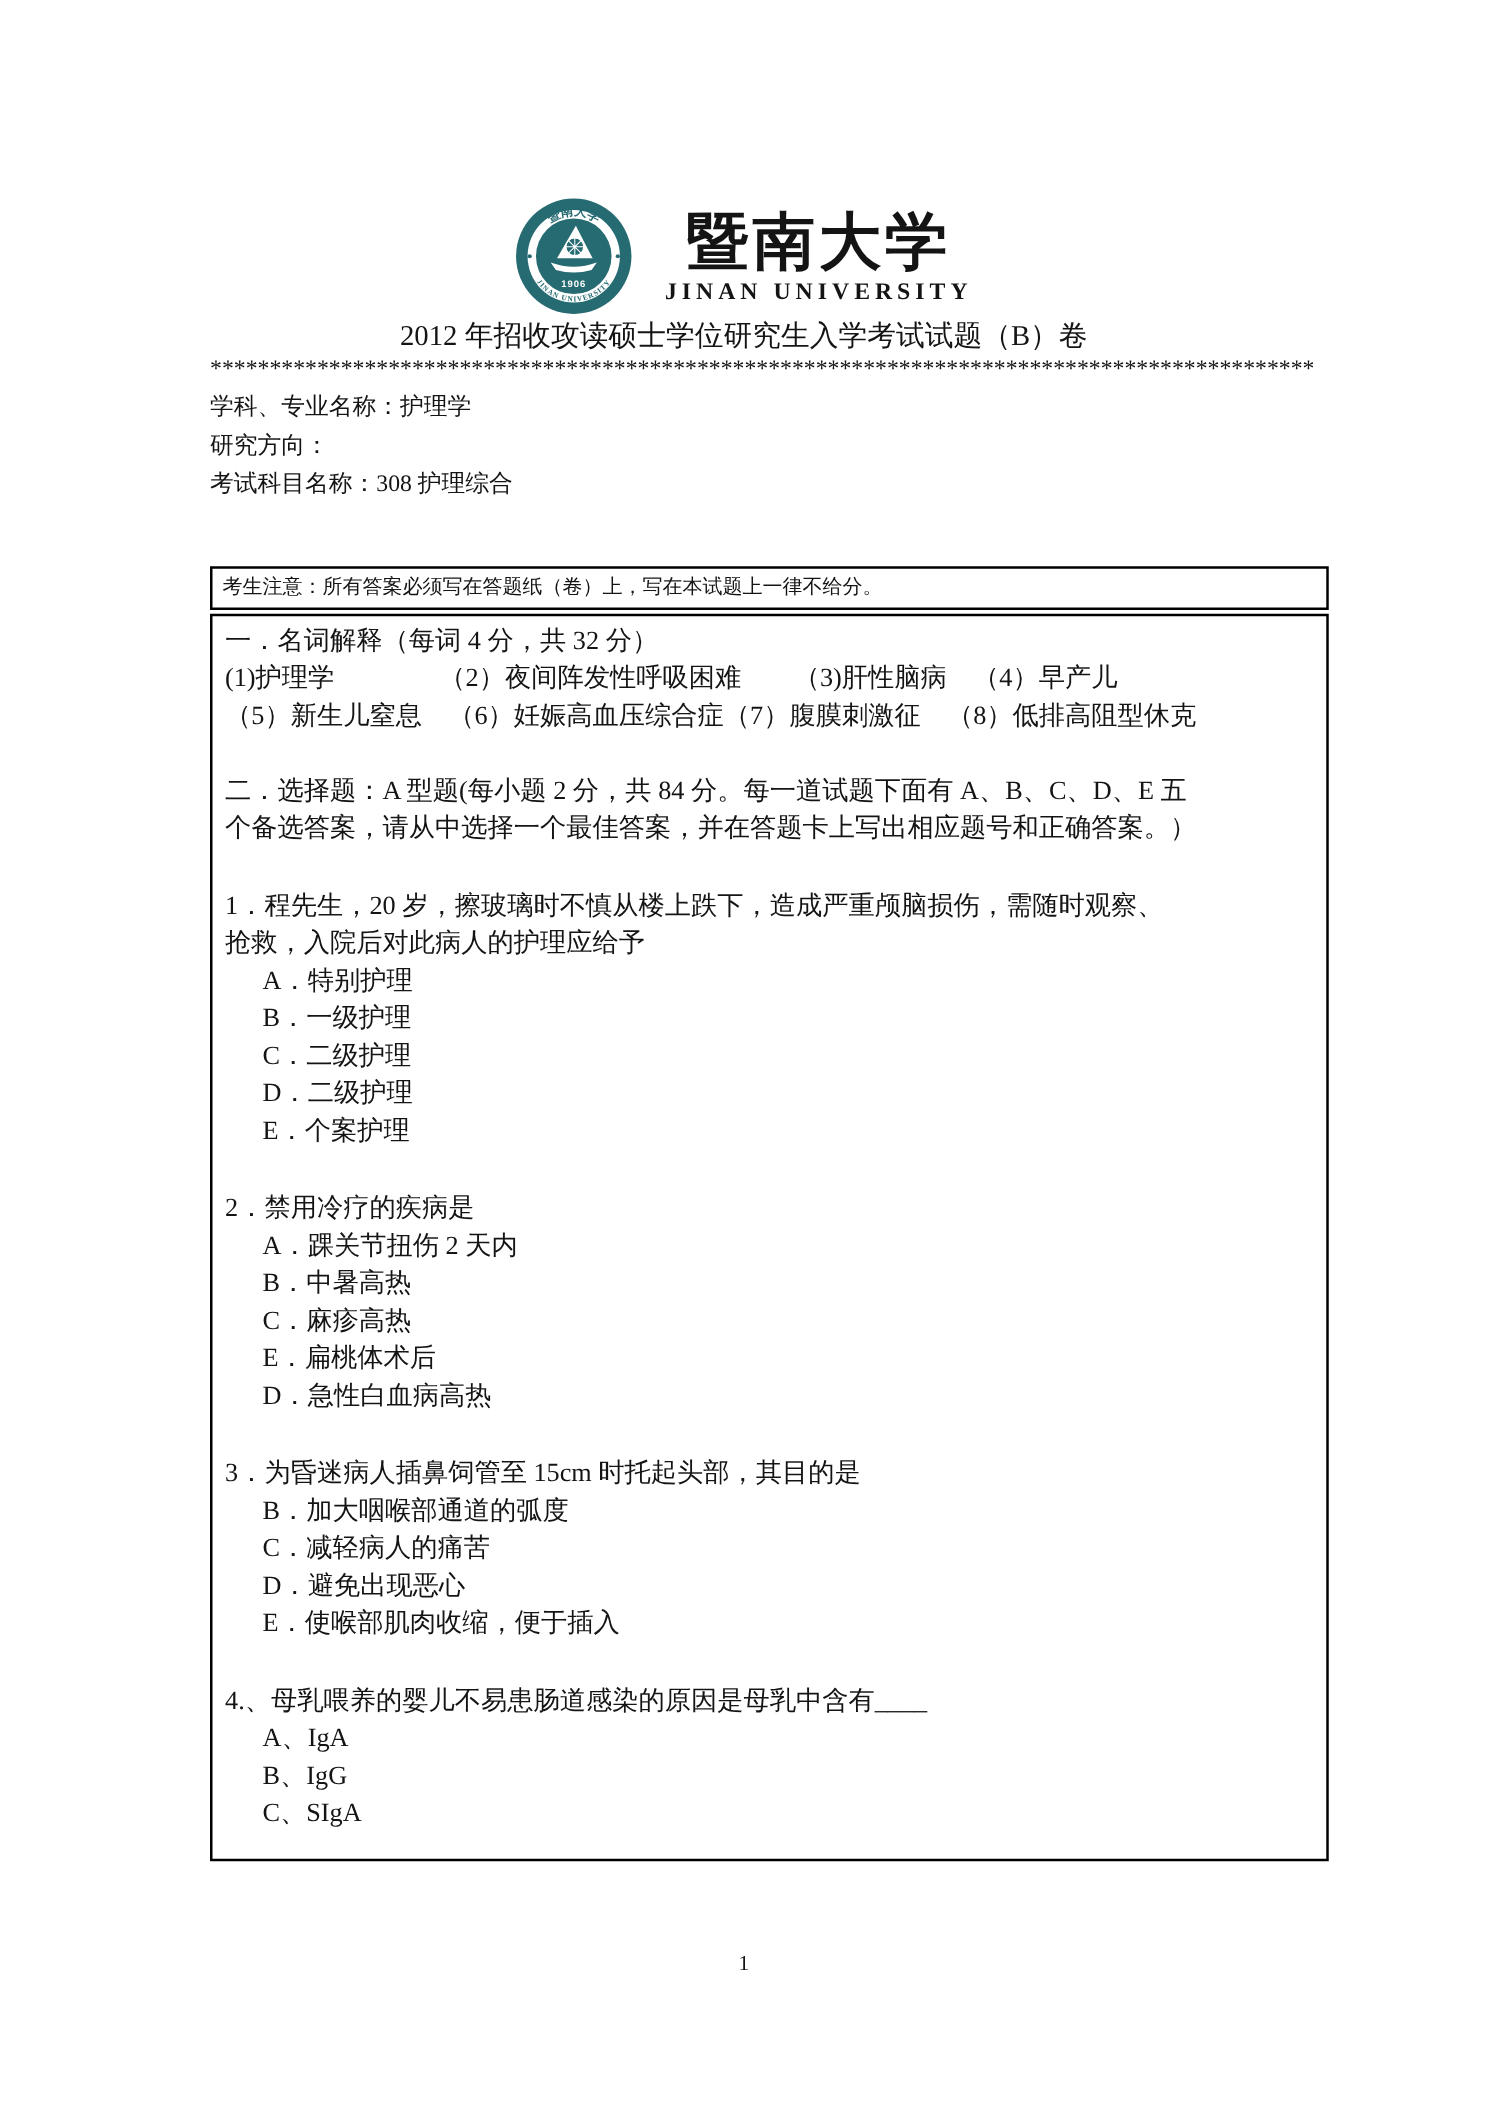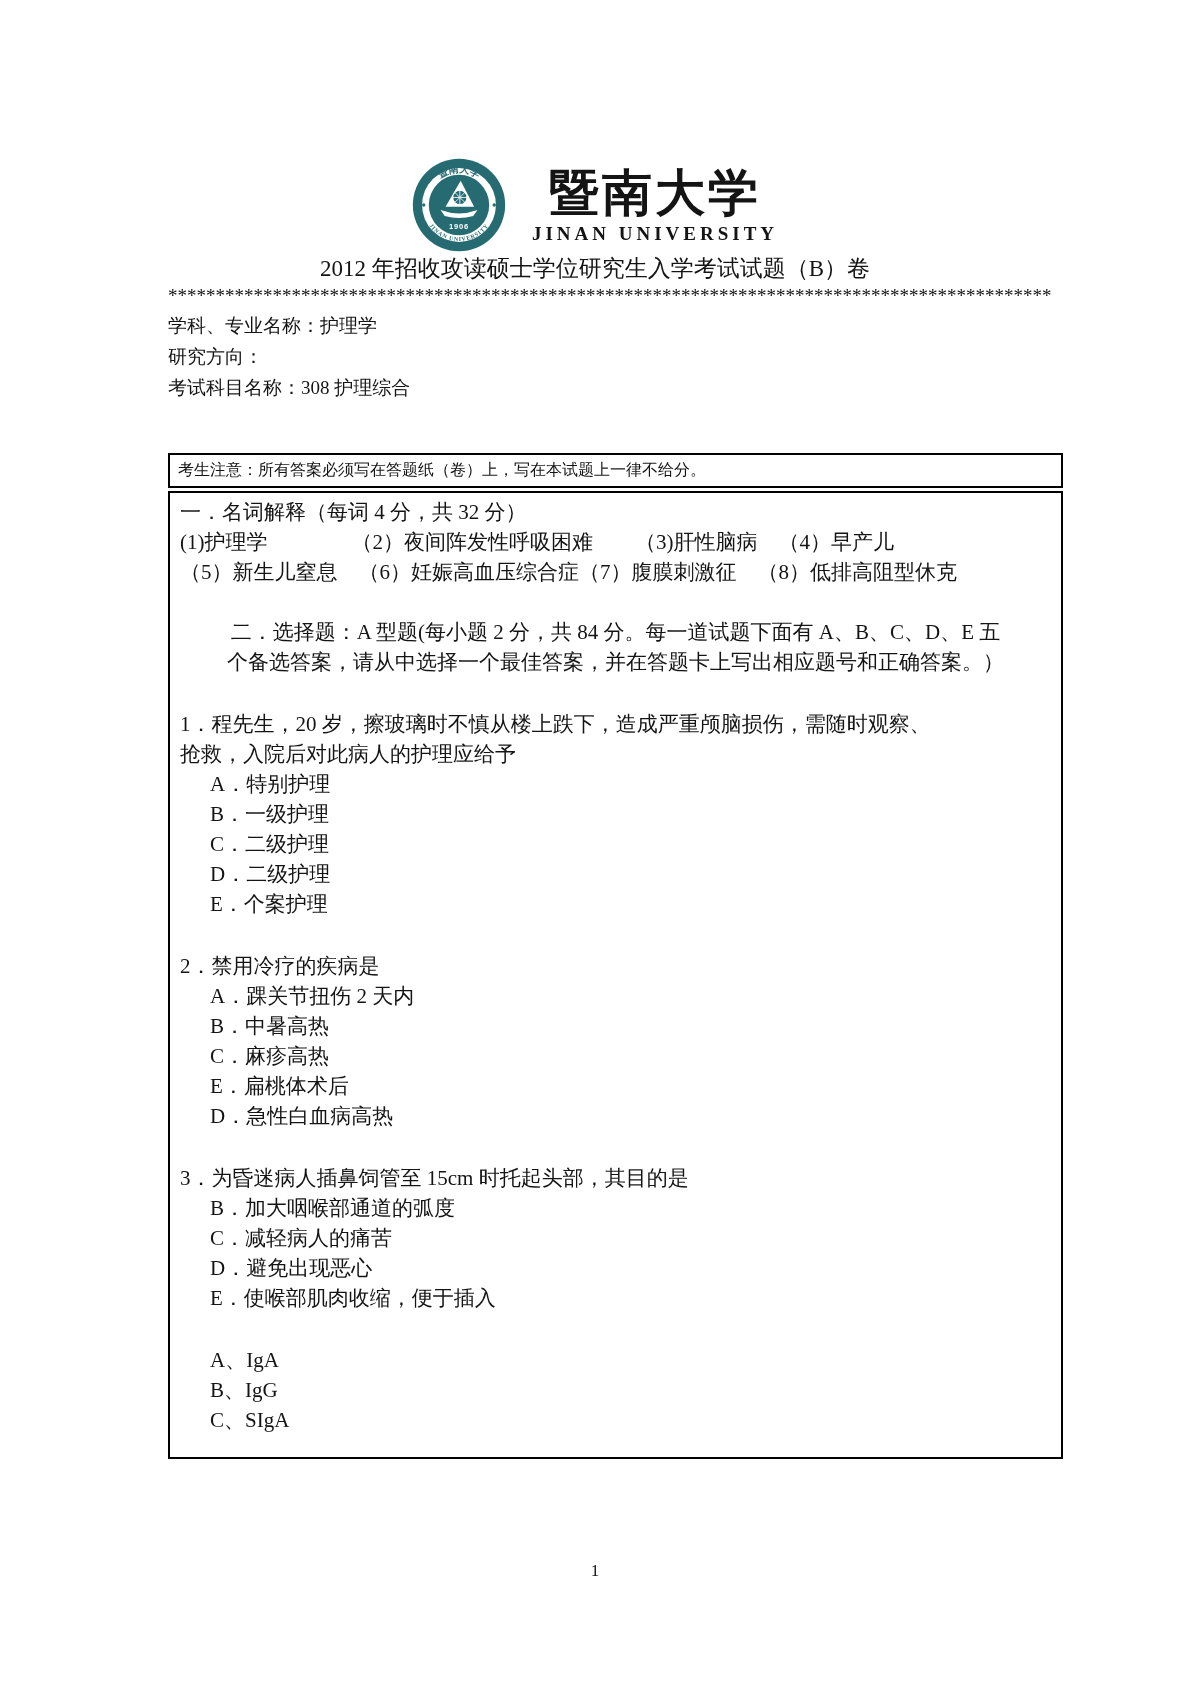--- a/index.html
+++ b/index.html
@@ -19,21 +19,21 @@
   .title { text-align:center; font-size:23px; font-weight:normal; line-height:34px; margin-top:0px; }
   .stars { margin:2px 127px 0 168px; height:16px; line-height:15px; font-size:19px;
            white-space:nowrap; overflow:hidden; letter-spacing:0px; }
   .info-block { margin:6px 127px 0 168px; }
   .info { font-size:19px; line-height:31px; }
   
   .notice-box { margin:50px 127px 0 168px; border:2px solid #000; padding:3px 8px 4px; }
   .notice-text { font-size:16px; line-height:24px; }
   .main-box { margin:3px 127px 0 168px; border:2px solid #000; padding:4px 10px 22px; font-size:21px; }
   .line { line-height:30px; white-space:nowrap; overflow:hidden; }
-  .block { margin-top:30px;text-align:center; }
+  .block { margin-top:30px; }
   .q { margin-top:32px; }
   .opt { margin-left:30px; line-height:30px; white-space:nowrap; }
   
   .pagenum { position:absolute; left:0; right:0; bottom:102px; text-align:center; font-size:17px; }
 </style>
 </head>
 <body>
 
 <div class="page">
 
@@ -117,20 +117,21 @@
 
     <div class="q">
       <div class="line">3．为昏迷病人插鼻饲管至 15cm 时托起头部，其目的是</div>
       <div class="opt">B．加大咽喉部通道的弧度</div>
       <div class="opt">C．减轻病人的痛苦</div>
       <div class="opt">D．避免出现恶心</div>
       <div class="opt">E．使喉部肌肉收缩，便于插入</div>
     </div>
 
     <div class="q">
+      <div class="line">4.、母乳喂养的婴儿不易患肠道感染的原因是母乳中含有____</div>
       <div class="opt">A、IgA</div>
       <div class="opt">B、IgG</div>
       <div class="opt">C、SIgA</div>
     </div>
 
   </div>
 
   <div class="pagenum">1</div>
 
 </div>

